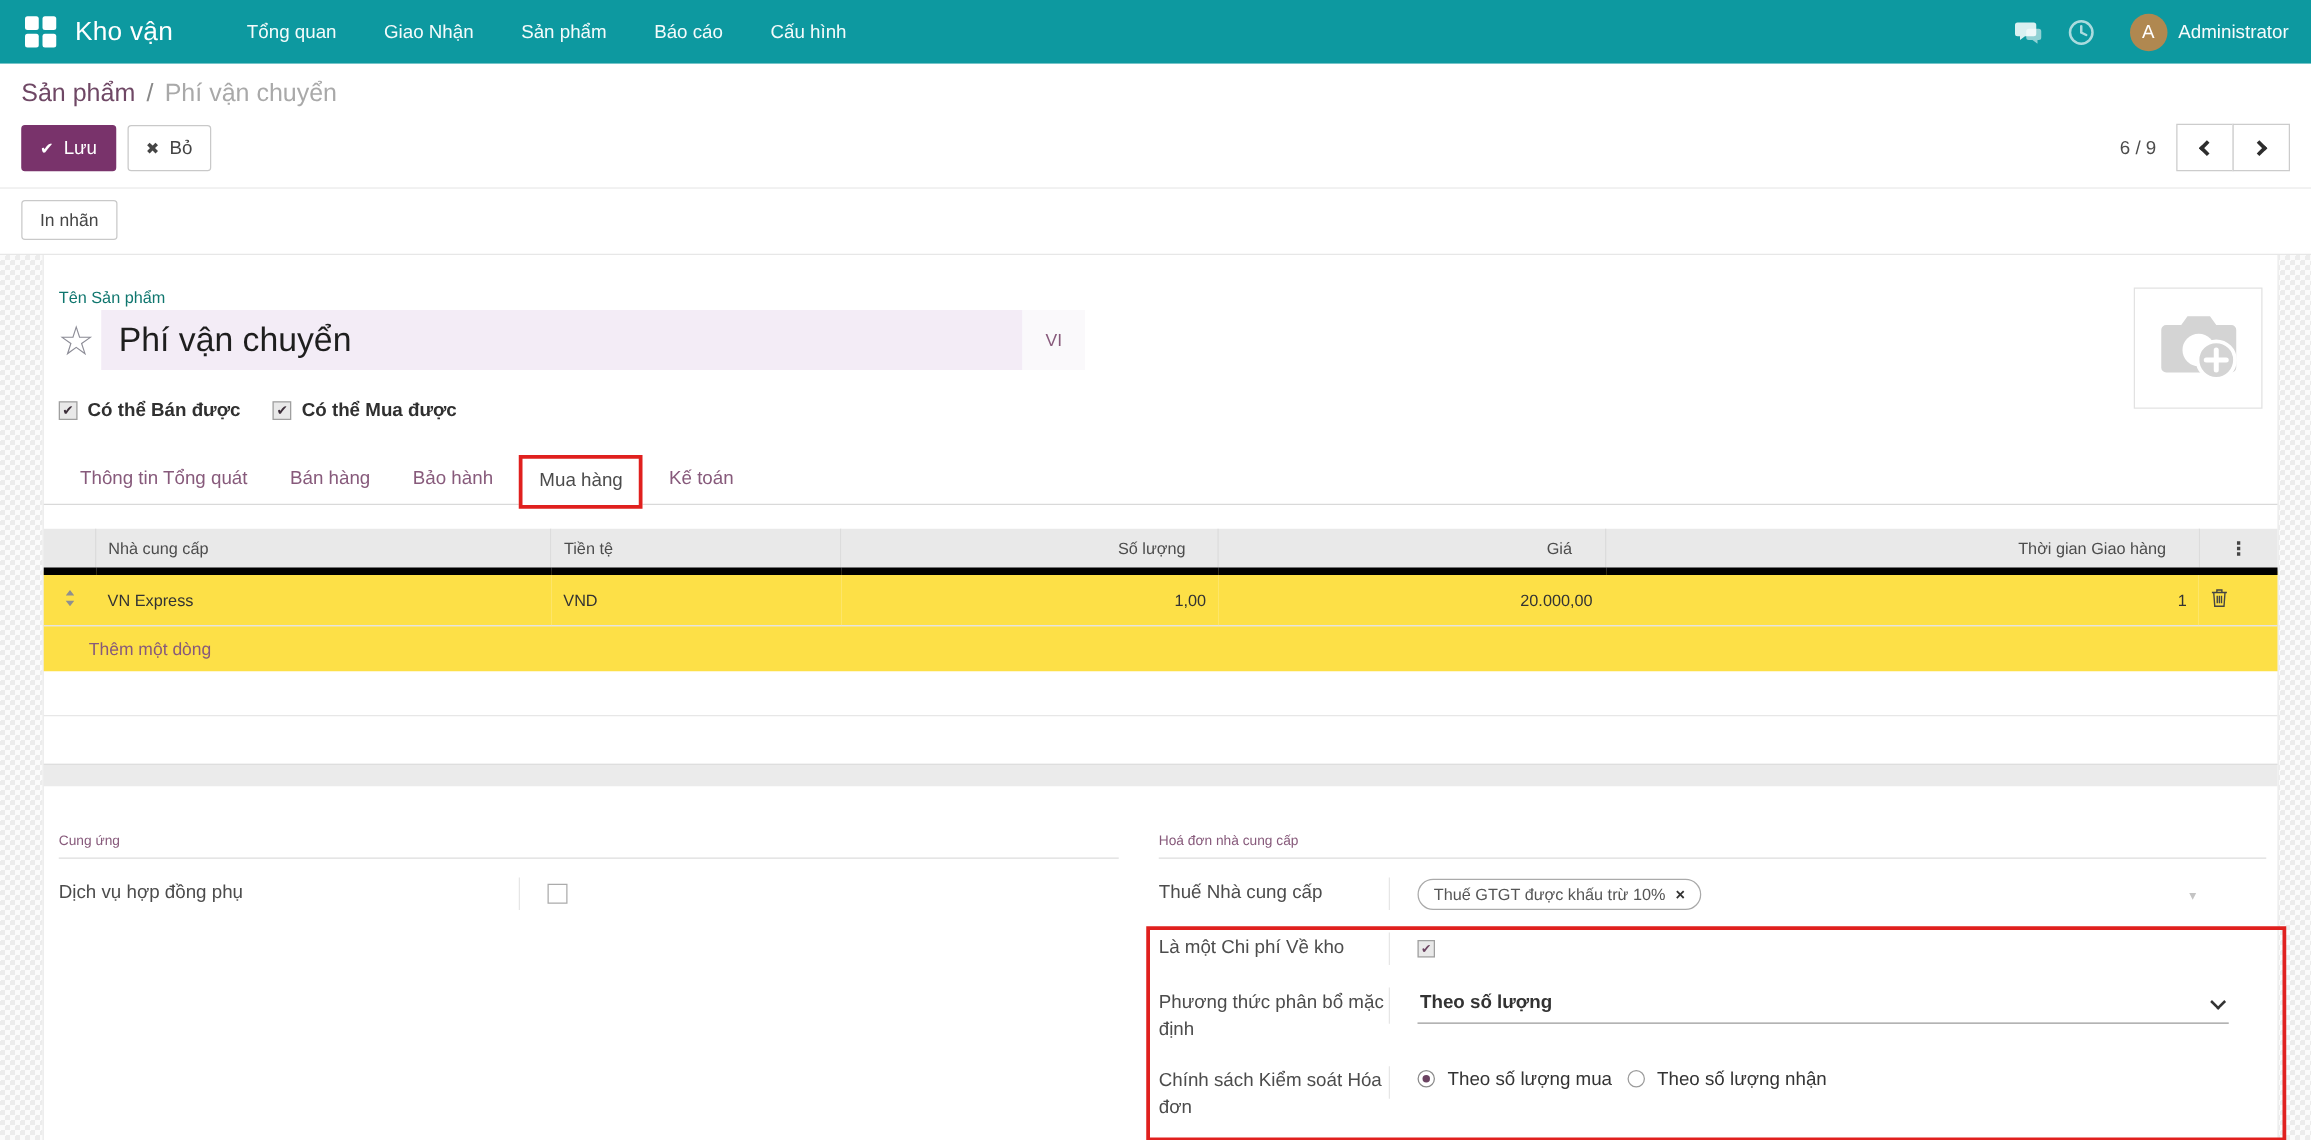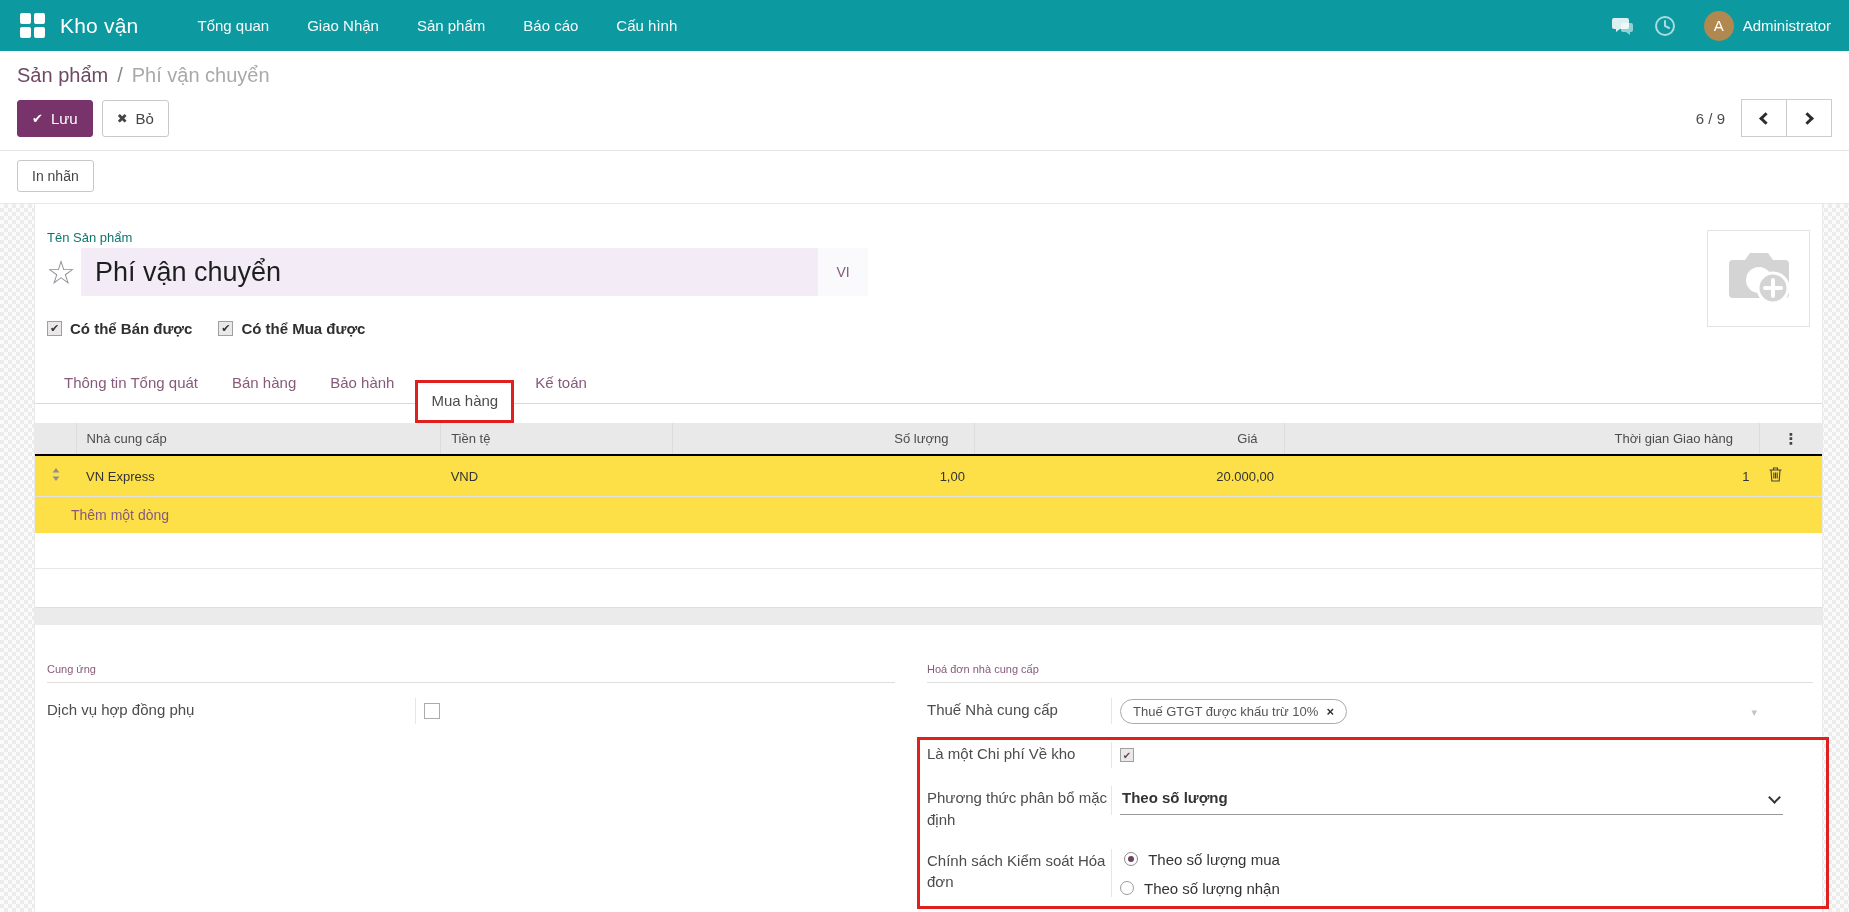--- a/index.html
+++ b/index.html
@@ -61,25 +61,25 @@
 
   .check-row { display:flex; align-items:center; gap:26px; margin:24px 0 0 12px; }
   .check-item { display:flex; align-items:center; gap:8px; }
   .cbx { width:15px; height:15px; border:1px solid #ababab; background:#fff; display:flex; align-items:center; justify-content:center; font-size:11px; color:#3d2f3a; cursor:pointer; }
   .cbx.checked { background:#e9e9e9; border-color:#9f9f9f; }
   .check-label { font-size:15px; font-weight:700; color:#303030; }
 
   
   .tabs { display:flex; align-items:flex-end; margin-top:23px; padding-left:12px; border-bottom:1px solid #d9d9d9; height:44px; }
   .tab { font-size:15px; color:#875A7B; padding:12px 17px; cursor:pointer; }
-  .tab.active { color:#4c4c4c; background:#fff; border:3px solid #e0201e; padding:9px 13px 11px; position:relative; top:20px; margin:0 4px; }
+  .tab.active { color:#4c4c4c; background:#fff; border:3px solid #e0201e; padding:9px 13px 11px; position:relative; top:4px; margin:0 4px; }
 
   
   table.o-list { width:100%; border-collapse:collapse; margin-top:19px; table-layout:fixed; }
-  .o-list th { background:#e9e9e9; font-weight:400; font-size:13px; color:#4c4c4c; padding:8px 10px; border-bottom:2px solid #000000; border-left:1px solid #dcdcdc; text-align:left; cursor:pointer;margin-top:16px; }
+  .o-list th { background:#e9e9e9; font-weight:400; font-size:13px; color:#4c4c4c; padding:8px 10px; border-bottom:6px solid #000000; border-left:1px solid #dcdcdc; text-align:left; cursor:pointer;margin-top:16px; }
   .o-list th:first-child { border-left:none; }
   .o-list th.num { text-align:right; padding-right:26px; }
   .o-list td { font-size:13px; color:#333; padding:11px 10px; border-bottom:1px solid #e3e3e3; background:#fde047;margin-left:24px; }
   .o-list td.num { text-align:right; padding-right:10px; }
   .o-list .handle-cell { text-align:center; cursor:grab; }
   .o-list .opt-icon { text-align:center; font-size:15px; color:#444; font-weight:700; cursor:pointer; padding:6px 4px; }
   .trash-cell { cursor:pointer; padding-left:6px; }
   .addline-row td { border-bottom:none; padding:10px 10px 10px 36px; }
   .addline { color:#875A7B; font-size:14px; cursor:pointer; }
   .list-tail { height:36px; border-bottom:1px solid #e7e7e7; }
@@ -87,27 +87,27 @@
 
   
   .bottom { display:flex; margin-top:38px; }
   .col-left { width:848px; margin-left:12px; }
   .col-right { width:886px; margin-left:32px; position:relative; }
   .sect-title { color:#875A7B; font-size:11px; padding-bottom:7px; border-bottom:1px solid #ddd; margin-bottom:6px; }
   .frow { display:flex; align-items:flex-start; padding:9px 0; }
   .flabel { font-size:15px; color:#4c4c4c; padding-top:1px; line-height:1.45; }
   .col-left .flabel { width:368px; }
   .col-right .flabel { width:184px; }
-  .fval { flex:1; border-left:1px solid #e6e6e6; padding-left:8px; min-height:26px; display:flex; align-items:center; position:relative; }
+  .fval { flex:1; border-left:1px solid #e6e6e6; padding-left:22px; min-height:26px; display:flex; align-items:center; position:relative; }
   .tag-pill { border:1px solid #aaa; border-radius:14px; padding:4px 12px; font-size:13px; color:#555; display:inline-flex; align-items:center; gap:8px; background:#fff; }
   .tag-x { font-weight:700; color:#333; cursor:pointer; font-size:13px; }
   .dd-caret { position:absolute; right:56px; top:8px; color:#c4c4c4; font-size:11px; cursor:pointer; }
   .select-box { width:100%; margin-right:30px; border-bottom:1px solid #9a9a9a; padding:3px 2px 8px; font-size:15px; color:#333; position:relative; cursor:pointer;font-weight:bold; }
   .sel-chev { position:absolute; right:4px; top:7px; width:9px; height:9px; border-left:2px solid #333; border-bottom:2px solid #333; transform:rotate(-45deg); }
-  .radio-group { display:flex; flex-direction:column; gap:12px; padding-top:2px;align-items:flex-end; }
+  .radio-group { display:flex; gap:12px; padding-top:2px;align-items:flex-end; }
   .radio-opt { display:flex; align-items:center; gap:10px; cursor:pointer; }
   .radio { width:14px; height:14px; border-radius:50%; border:1px solid #9b9b9b; background:#fff; position:relative; }
   .radio.sel { border-color:#8a8a8a; }
   .radio.sel::after { content:""; position:absolute; inset:3px; border-radius:50%; background:#6b4361; }
   .radio-label { font-size:15px; color:#333; }
 
   .annotation-box { position:absolute; left:-10px; right:-16px; top:74px; height:172px; border:3px solid #e0201e; pointer-events:none; }
 </style>
 </head>
 <body>

